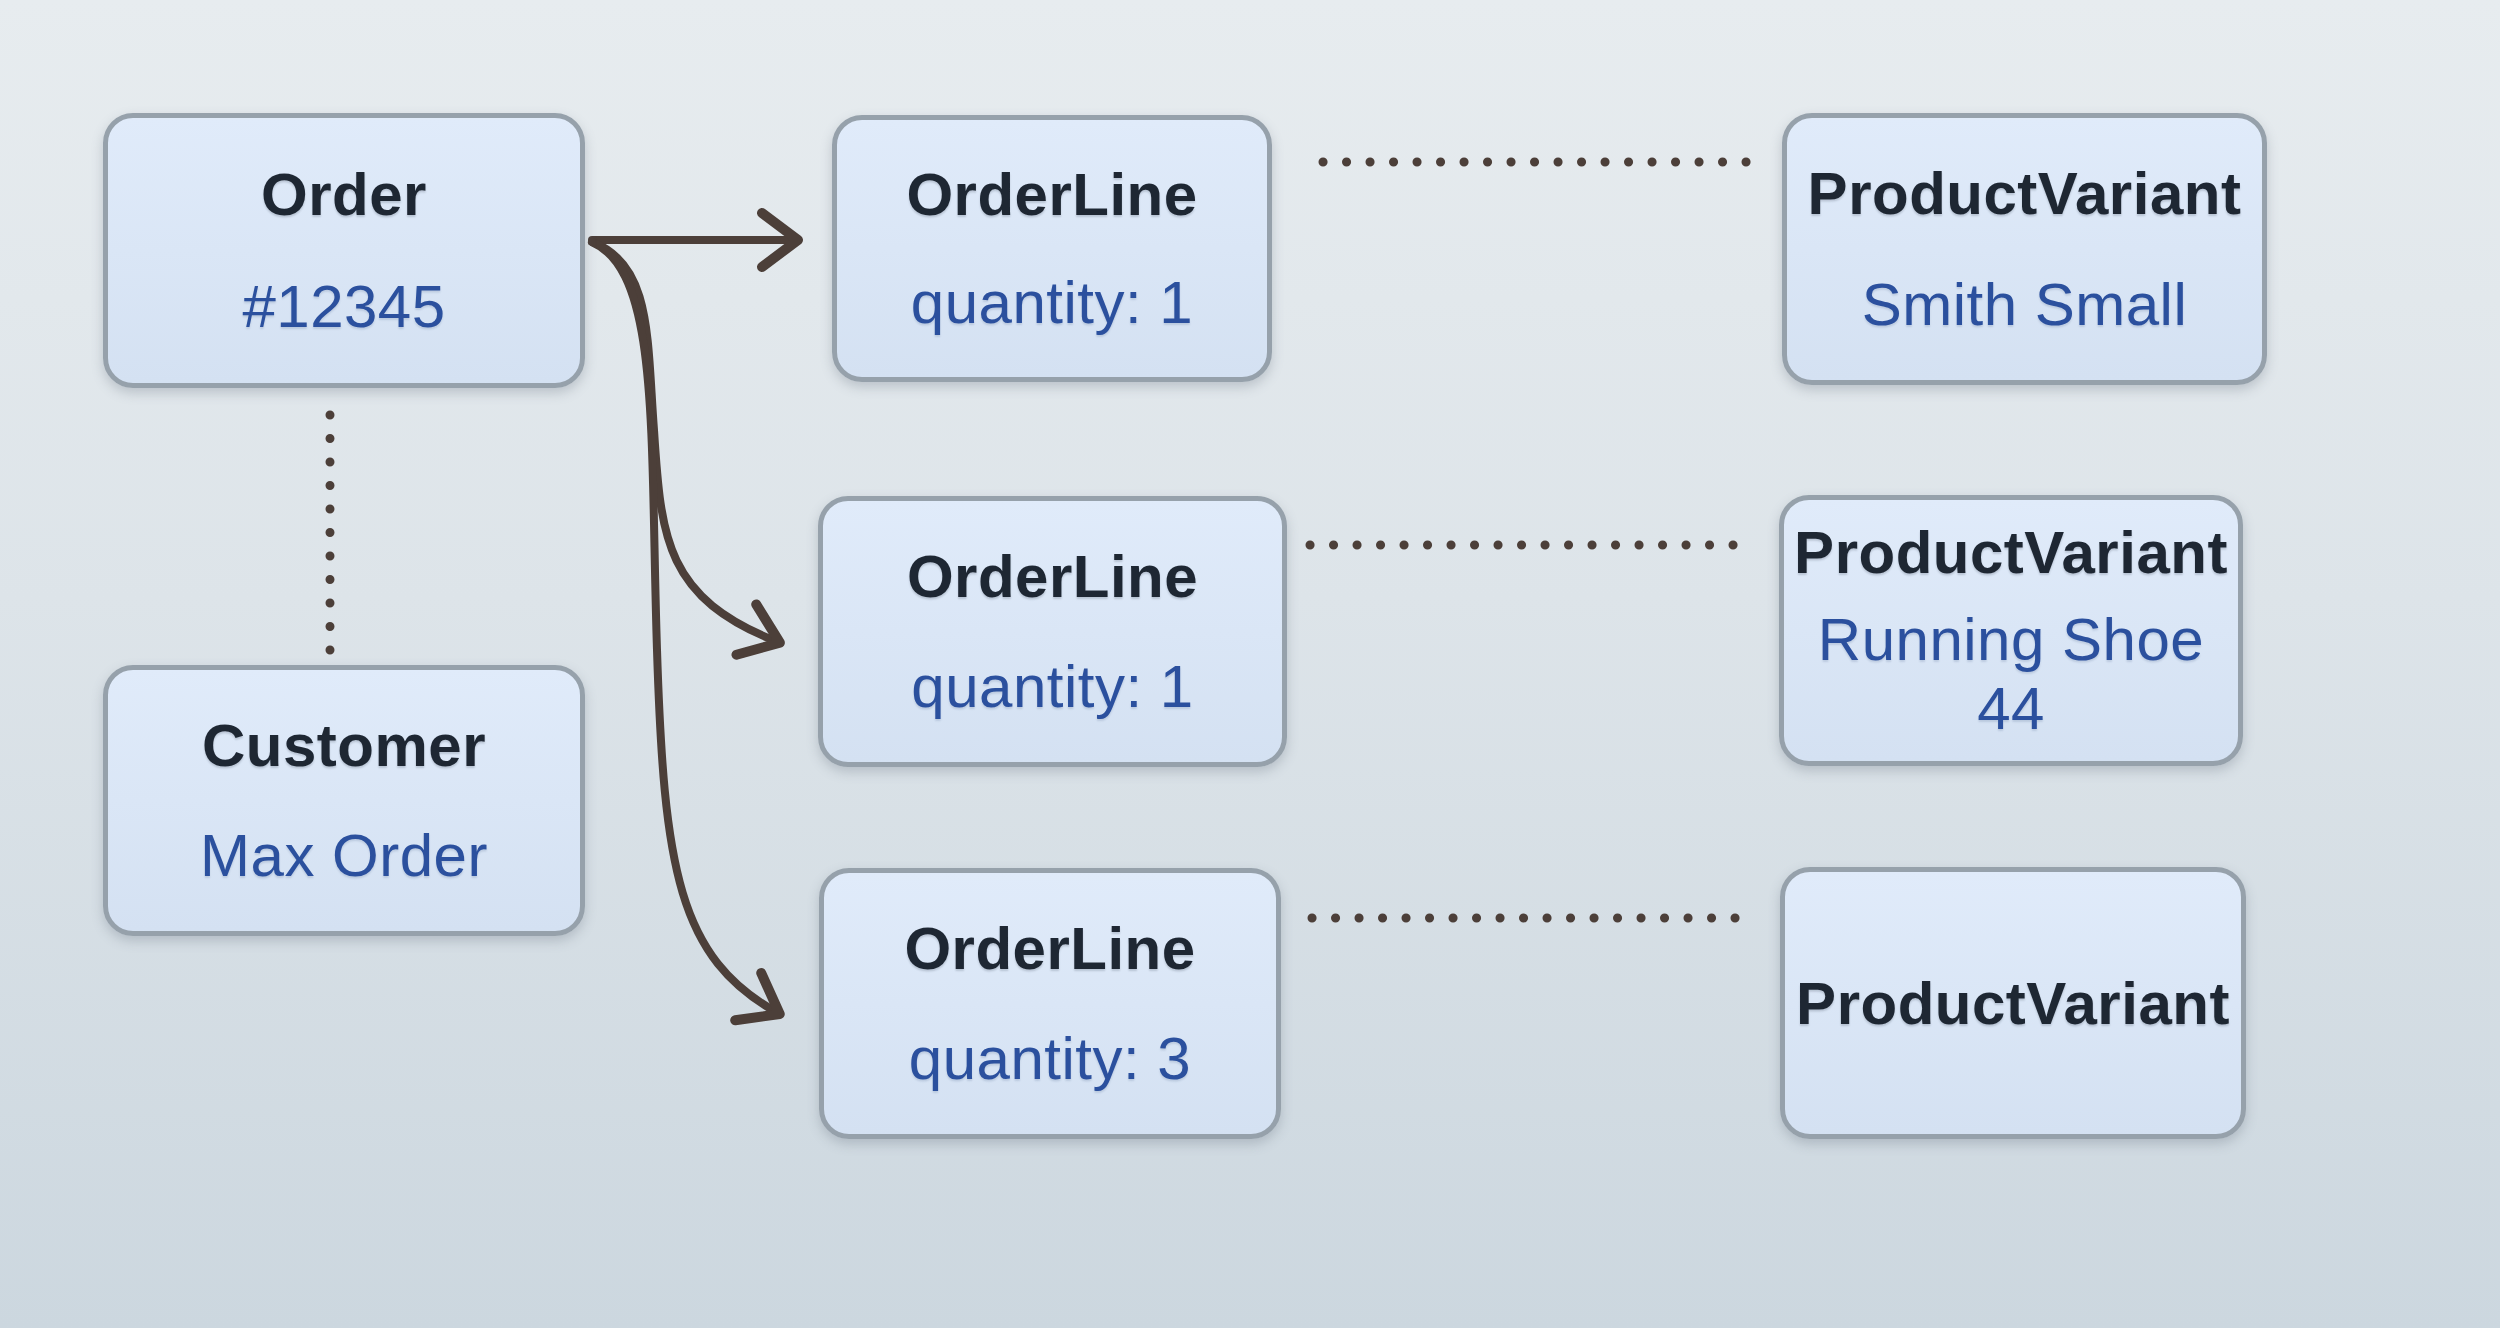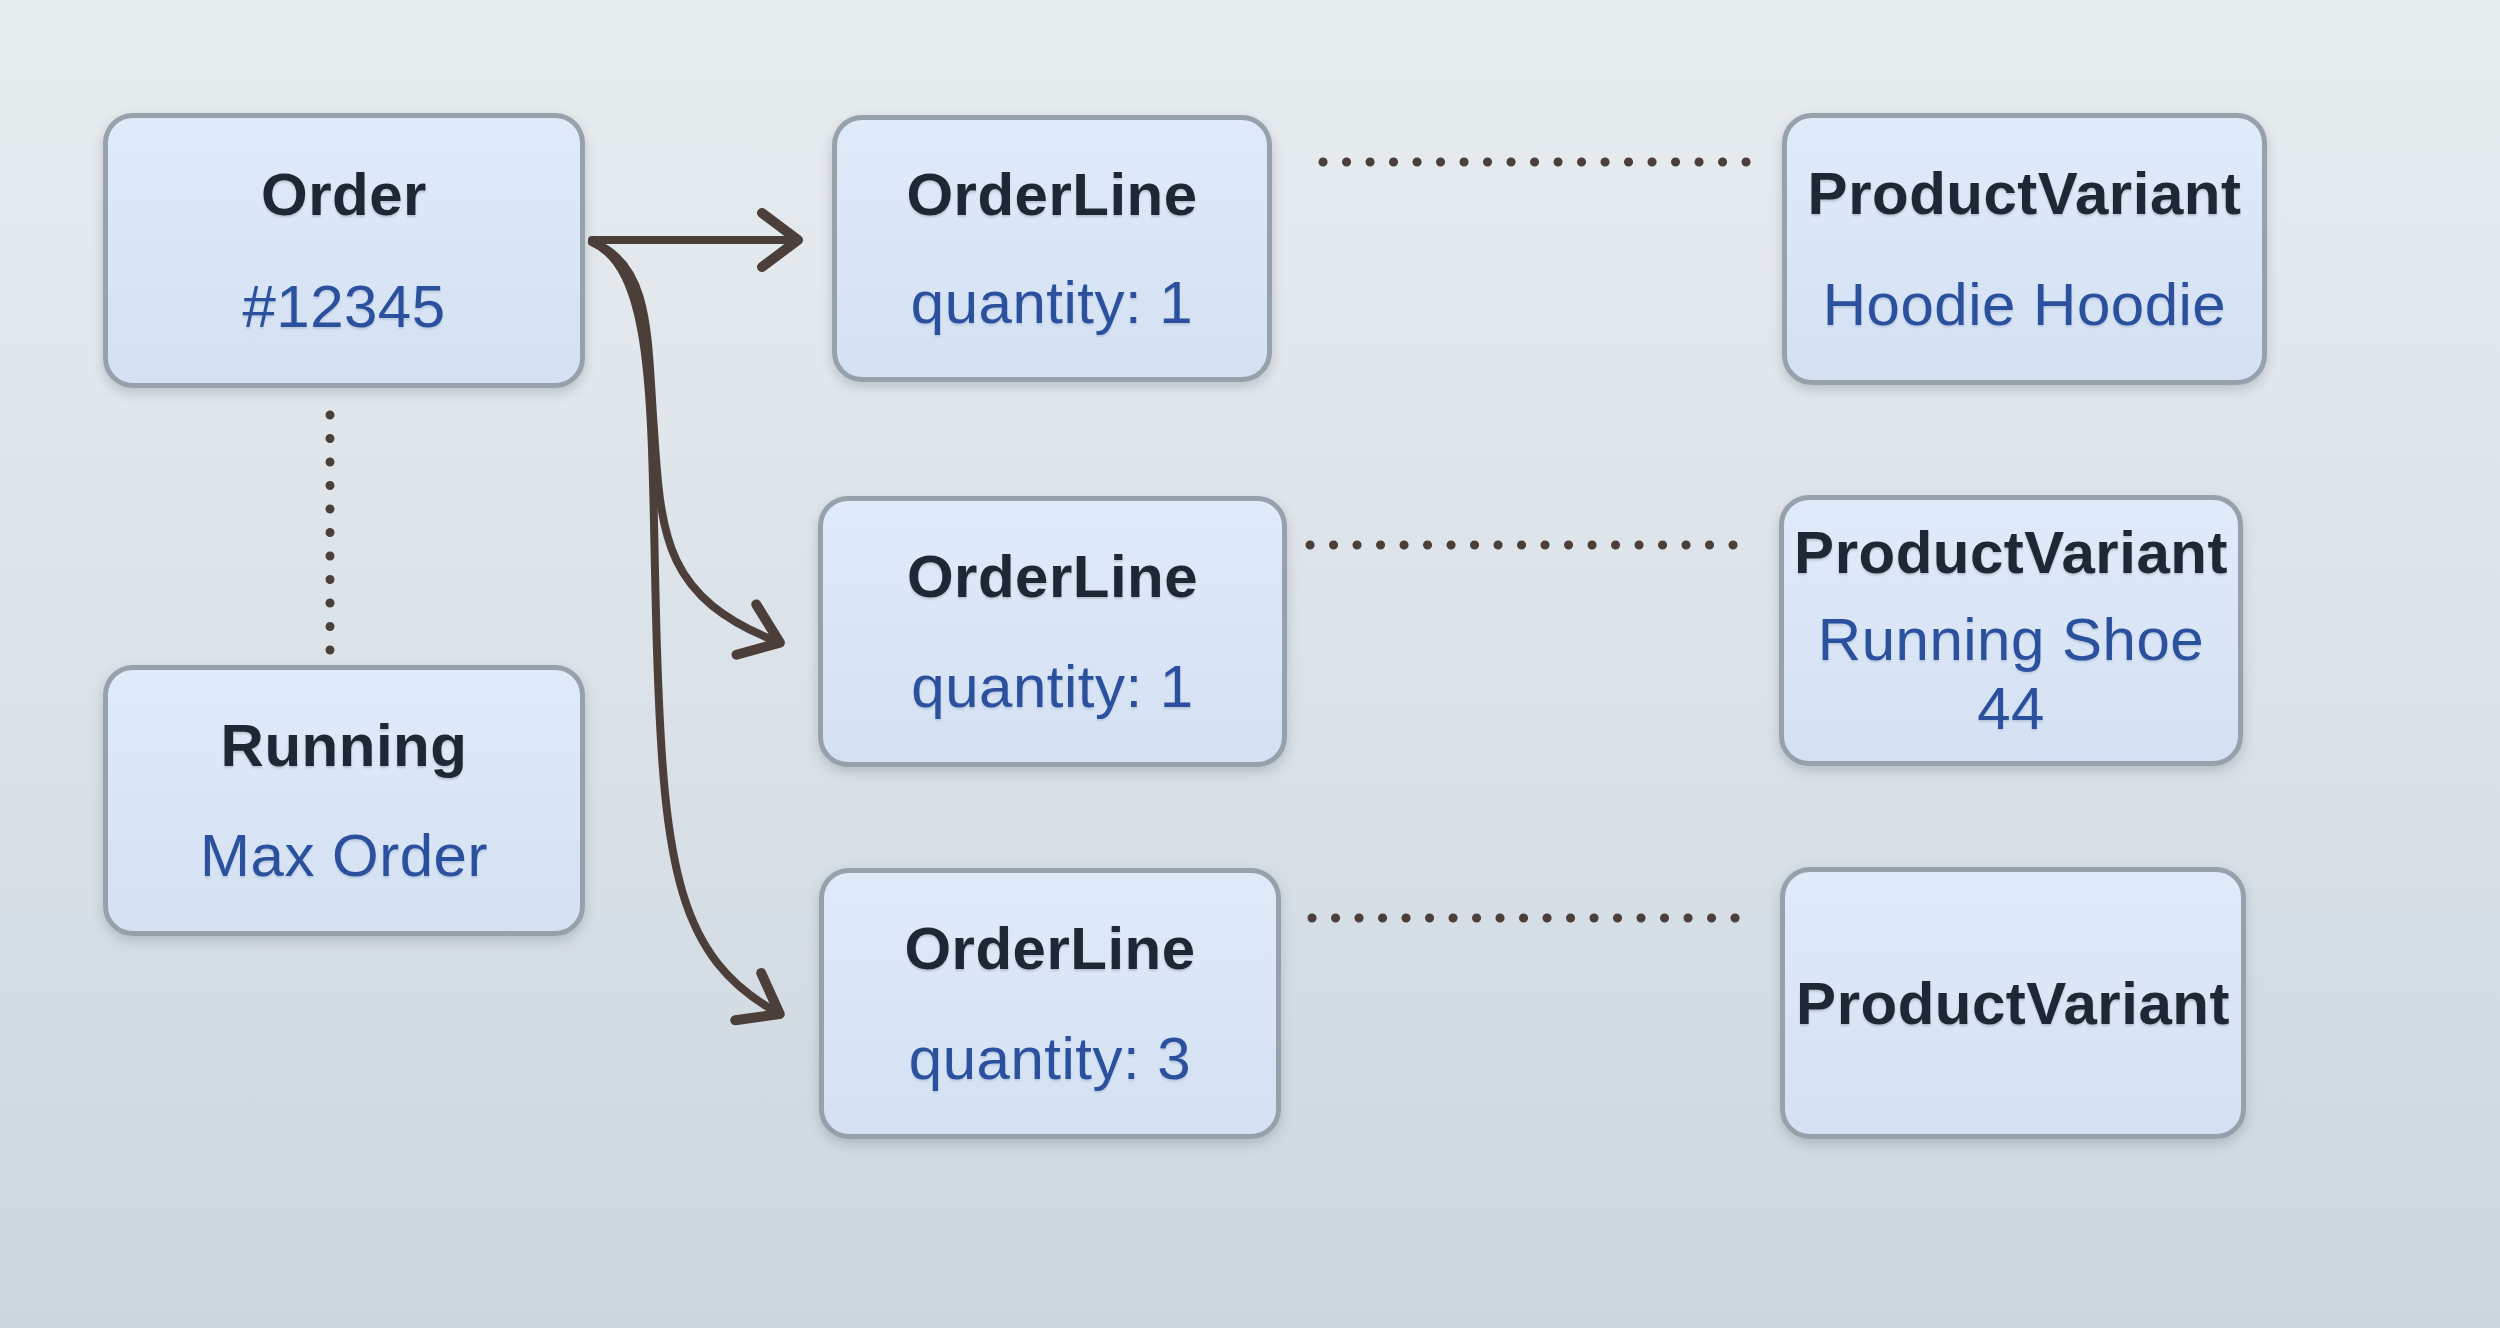--- a/index.html
+++ b/index.html
@@ -107,42 +107,42 @@
 
     <line class="dotted-edge" x1="1312" y1="918" x2="1748" y2="918" stroke="#4c3f39"></line>
   </svg>
 
   <div class="node n-order">
     <div class="node-title">Order</div>
     <div class="node-value">#12345</div>
   </div>
 
   <div class="node n-customer">
-    <div class="node-title">Running</div>
+    <div class="node-title">Customer</div>
     <div class="node-value">Max Order</div>
   </div>
 
   <div class="node n-orderline1">
     <div class="node-title">OrderLine</div>
     <div class="node-value">quantity: 1</div>
   </div>
 
   <div class="node n-orderline2">
     <div class="node-title">OrderLine</div>
     <div class="node-value">quantity: 1</div>
   </div>
 
   <div class="node n-orderline3">
     <div class="node-title">OrderLine</div>
     <div class="node-value">quantity: 3</div>
   </div>
 
   <div class="node n-productvariant1">
     <div class="node-title">ProductVariant</div>
-    <div class="node-value">Hoodie Hoodie</div>
+    <div class="node-value">Smith Small</div>
   </div>
 
   <div class="node n-productvariant2">
     <div class="node-title">ProductVariant</div>
     <div class="node-value">Running Shoe 44</div>
   </div>
 
   <div class="node n-productvariant3">
     <div class="node-title">ProductVariant</div>
   </div>

